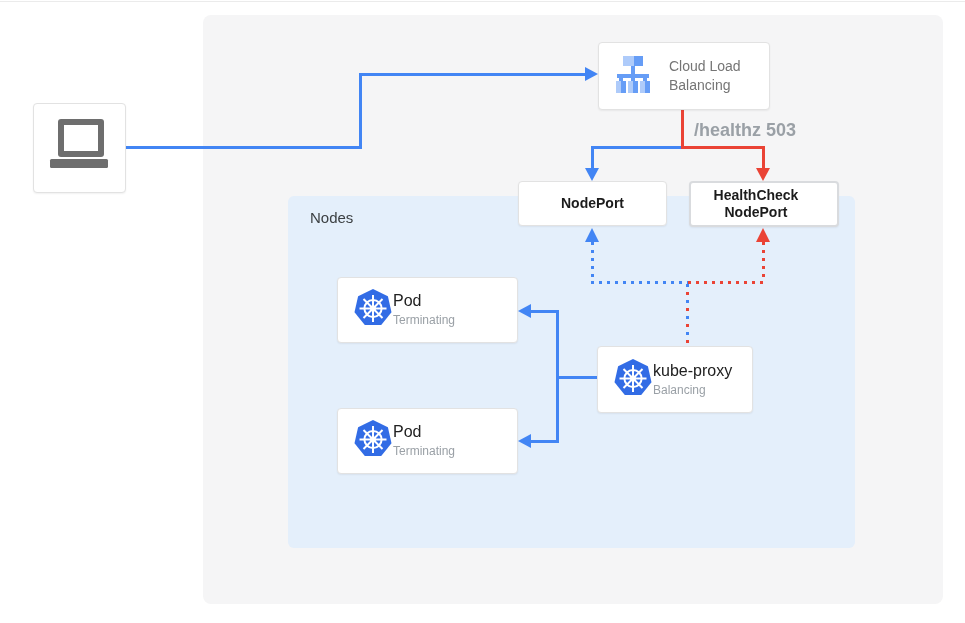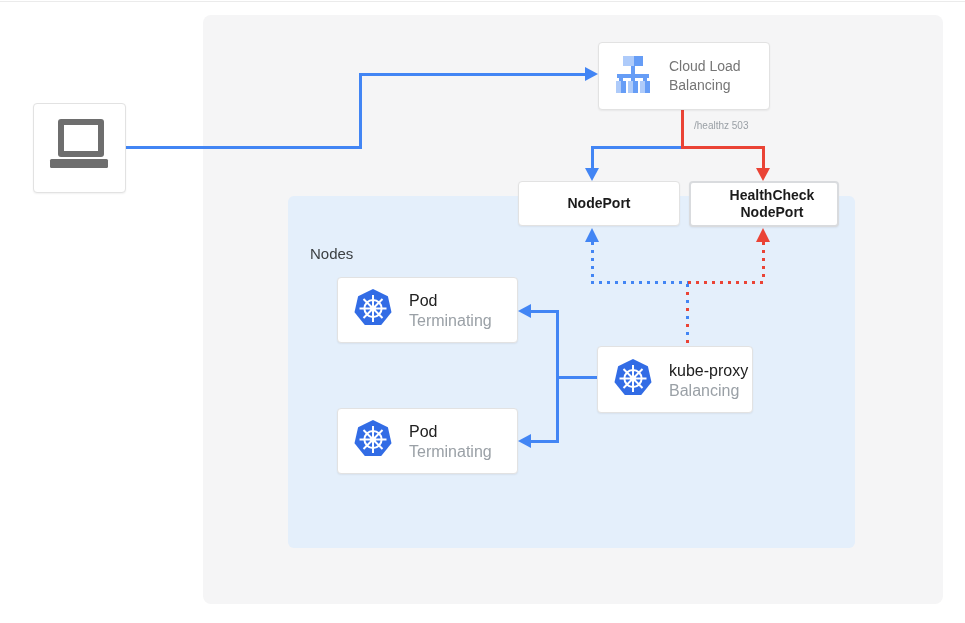--- a/index.html
+++ b/index.html
@@ -1,34 +1,34 @@
 <!DOCTYPE html>
 <html style="--blue: #4285f4; --red: #ea4335; --k8s_blue: #326ce5; --clb_light: #aecbfa; --clb_mid: #669df6; --laptop_gray: #6e6e6e; --nodes_bg: #e4effb; --outer_bg: #f5f5f6; --card_border: #e2e2e2; --text_dark: #212121; --text_gray: #9aa0a6; --text_medium: #757575;"><head>
 <meta charset="utf-8">
 <style>
   html,body{margin:0;padding:0;background:#ffffff;font-family:"Liberation Sans",sans-serif;}
   .stage{position:relative;width:965px;height:623px;overflow:hidden;background:#fff;}
   .top-rule{position:absolute;left:0;top:1px;width:965px;height:1px;background:#ebebeb;}
   .outer{position:absolute;left:203px;top:15px;width:740px;height:589px;background:var(--outer_bg);border-radius:8px;}
   .nodes{position:absolute;left:288px;top:196px;width:567px;height:352px;background:var(--nodes_bg);border-radius:6px;}
-  .nodes-label{position:absolute;left:22px;top:13px;font-size:15px;color:#3c4043;margin-top:36px;}
+  .nodes-label{position:absolute;left:22px;top:13px;font-size:15px;color:#3c4043;}
   .card{position:absolute;background:#fff;border:1px solid var(--card_border);border-radius:4px;box-shadow:0 1px 2px rgba(0,0,0,0.06);box-sizing:border-box;display:flex;align-items:center;}
   .laptop-card{left:33px;top:103px;width:93px;height:90px;justify-content:center;}
   .clb-card{left:598px;top:42px;width:172px;height:68px;padding-left:12px;gap:14px;}
   .clb-text{font-size:14px;line-height:19px;color:var(--text_medium);width:88px;}
-  .nodeport-card{left:518px;top:181px;width:162px;height:45px;justify-content:center;}
-  .hc-card{left:689px;top:181px;width:150px;height:46px;justify-content:flex-end;border:2px solid #d9dbde;}
+  .nodeport-card{left:518px;top:181px;width:149px;height:45px;justify-content:center;}
+  .hc-card{left:689px;top:181px;width:150px;height:46px;justify-content:flex-start;border:2px solid #d9dbde;}
   .port-label{font-size:14px;font-weight:bold;color:#1b1b1b;text-align:center;width:130px;line-height:17px;}
-  .k-card{padding-left:15px;gap:16px;}
+  .k-card{padding-left:15px;}
   .pod1{left:337px;top:277px;width:181px;height:66px;}
   .pod2{left:337px;top:408px;width:181px;height:66px;}
   .kproxy{left:597px;top:346px;width:156px;height:67px;}
   .k-title{font-size:16px;line-height:21px;color:var(--text_dark);}
-  .k-sub{font-size:16px;line-height:19px;color:var(--text_gray);}
-  .healthz{position:absolute;left:694px;top:120px;font-size:10px;font-weight:normal;color:var(--text_gray);}
+  .k-sub{font-size:12px;line-height:19px;color:var(--text_gray);}
+  .healthz{position:absolute;left:694px;top:120px;font-size:18px;font-weight:bold;color:var(--text_gray);}
   .ln{position:absolute;}
   .blue{background:var(--blue);}
   .red{background:var(--red);}
   .arr{position:absolute;width:0;height:0;}
   .arr-right{border-top:7px solid transparent;border-bottom:7px solid transparent;border-left:13px solid var(--blue);}
   .arr-left{border-top:7px solid transparent;border-bottom:7px solid transparent;border-right:13px solid var(--blue);}
   .arr-down-b{border-left:7px solid transparent;border-right:7px solid transparent;border-top:13px solid var(--blue);}
   .arr-down-r{border-left:7px solid transparent;border-right:7px solid transparent;border-top:13px solid var(--red);}
   .arr-up-b{border-left:7px solid transparent;border-right:7px solid transparent;border-bottom:14px solid var(--blue);}
   .arr-up-r{border-left:7px solid transparent;border-right:7px solid transparent;border-bottom:14px solid var(--red);}

